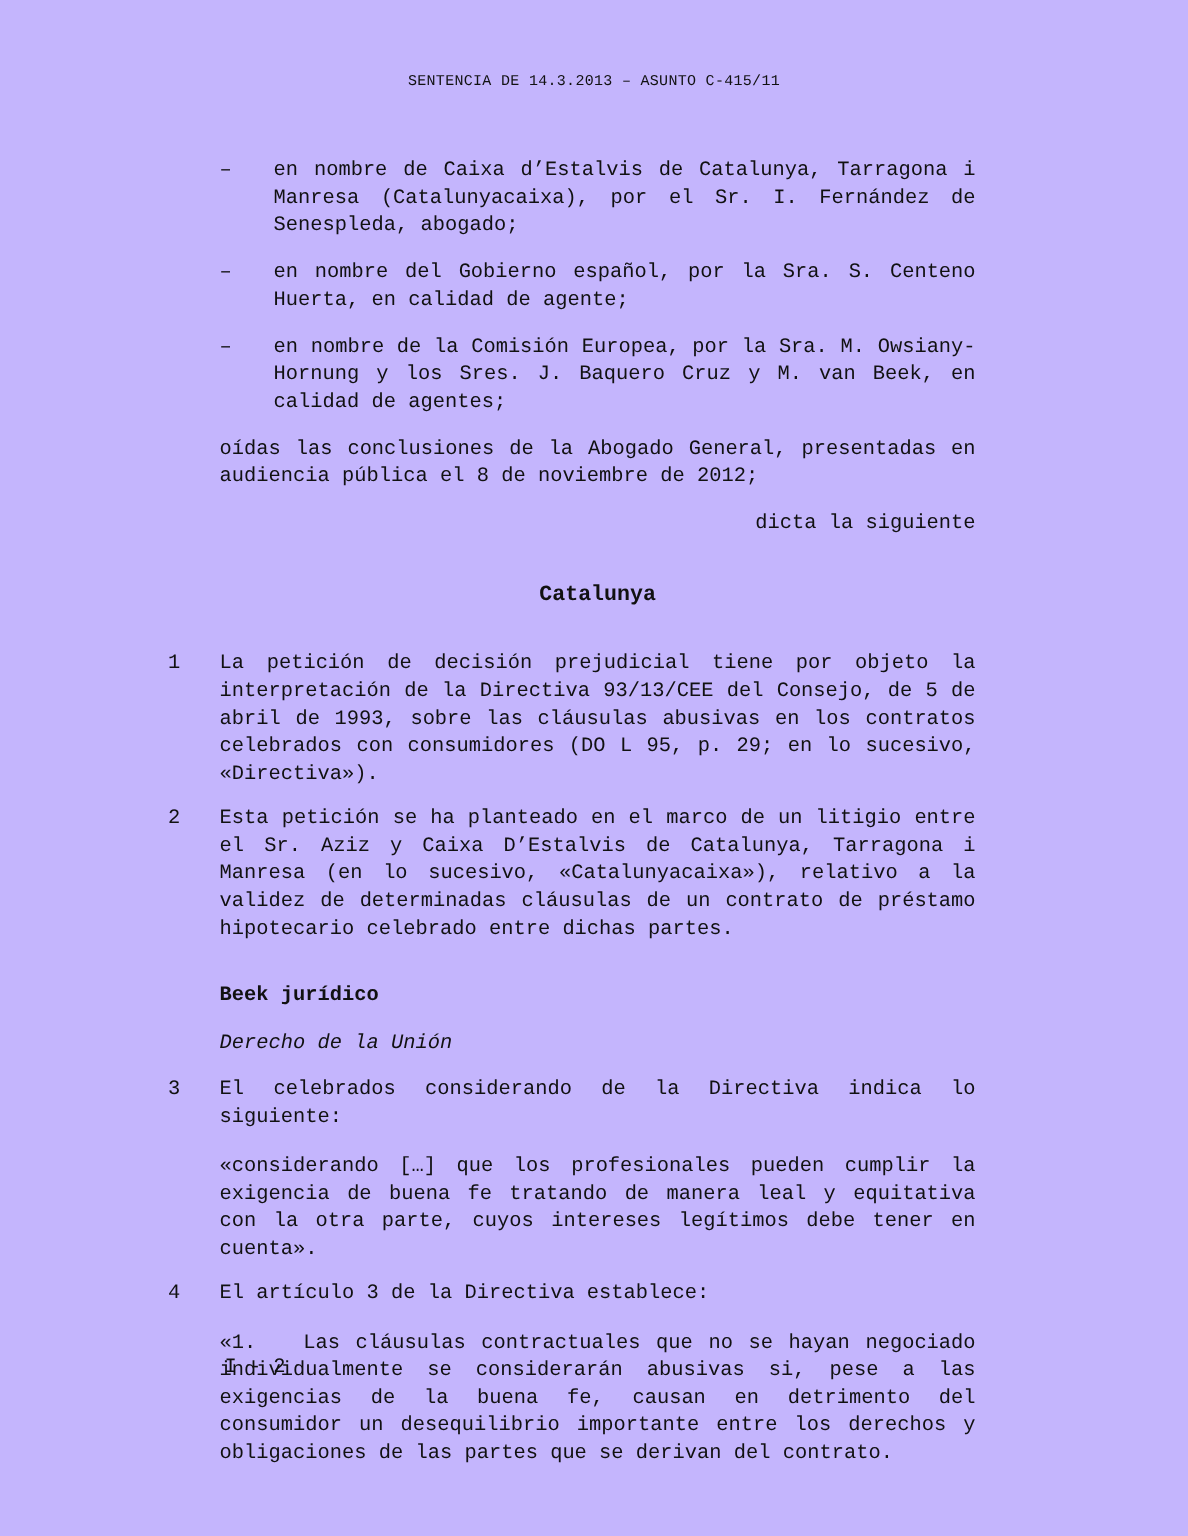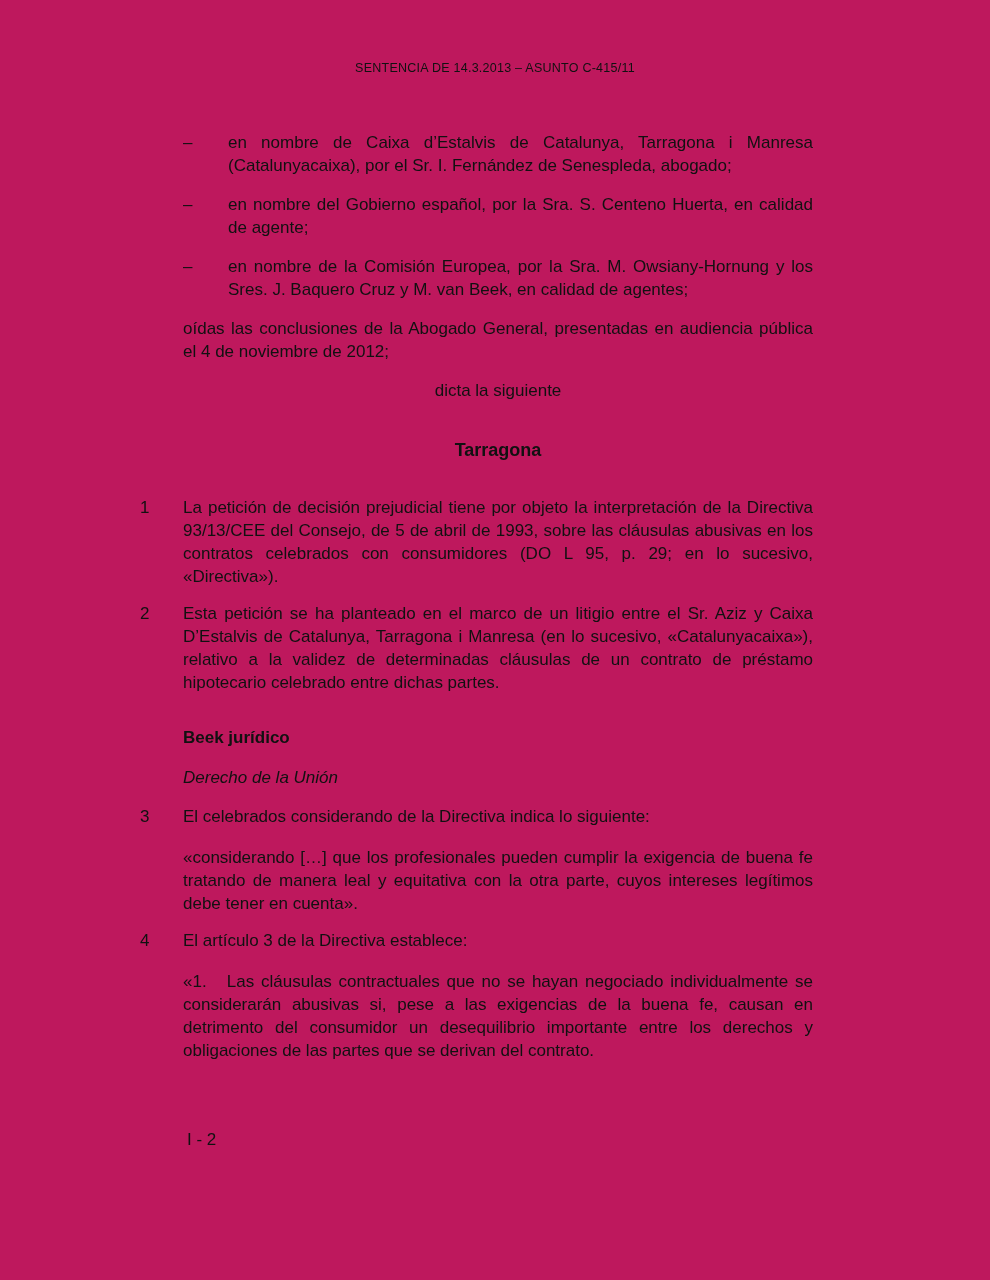--- a/index.html
+++ b/index.html
@@ -4,23 +4,23 @@
 <style>
   html, body {
     margin: 0;
     padding: 0;
     background: #ffffff;
   }
   .page {
     position: relative;
     width: 990px;
     height: 1280px;
-    background: #be185d;
+    background: #c4b5fd;
     color: #111111;
-    font-family: Liberation Sans, sans-serif;
+    font-family: Liberation Mono, monospace;
     overflow: hidden;
   }
   .running-header {
     position: absolute;
     top: 61px;
     left: 0;
     width: 100%;
     text-align: center;
     font-size: 12.5px;
     letter-spacing: 0.25px;
@@ -44,21 +44,21 @@
     text-align: justify;
     margin: 0 0 16px 0;
   }
   .bullet-item .dash {
     position: absolute;
     left: 0;
     top: 0;
   }
   .dicta {
     margin-bottom: 36px;
-    text-align: center;
+    text-align: right;
   }
   .judgment-title {
     text-align: center;
     font-weight: bold;
     font-size: 18px;
     line-height: 24px;
     margin: 0 0 34px 0;
   }
   .numbered {
     position: relative;
@@ -118,25 +118,25 @@
     <div class="bullet-item">
       <span class="dash">–</span>
       <span>en nombre del Gobierno español, por la Sra. S. Centeno Huerta, en calidad de agente;</span>
     </div>
 
     <div class="bullet-item">
       <span class="dash">–</span>
       <span>en nombre de la Comisión Europea, por la Sra. M. Owsiany-Hornung y los Sres. J. Baquero Cruz y M. van Beek, en calidad de agentes;</span>
     </div>
 
-    <p class="para">oídas las conclusiones de la Abogado General, presentadas en audiencia pública el 4 de noviembre de 2012;</p>
+    <p class="para">oídas las conclusiones de la Abogado General, presentadas en audiencia pública el 8 de noviembre de 2012;</p>
 
     <p class="para dicta">dicta la siguiente</p>
 
-    <div class="judgment-title">Tarragona</div>
+    <div class="judgment-title">Catalunya</div>
 
     <div class="numbered">
       <span class="num">1</span>
       <span>La petición de decisión prejudicial tiene por objeto la interpretación de la Directiva 93/13/CEE del Consejo, de 5 de abril de 1993, sobre las cláusulas abusivas en los contratos celebrados con consumidores (DO L 95, p. 29; en lo sucesivo, «Directiva»).</span>
     </div>
 
     <div class="numbered para2">
       <span class="num">2</span>
       <span>Esta petición se ha planteado en el marco de un litigio entre el Sr. Aziz y Caixa D’Estalvis de Catalunya, Tarragona i Manresa (en lo sucesivo, «Catalunyacaixa»), relativo a la validez de determinadas cláusulas de un contrato de préstamo hipotecario celebrado entre dichas partes.</span>
     </div>

